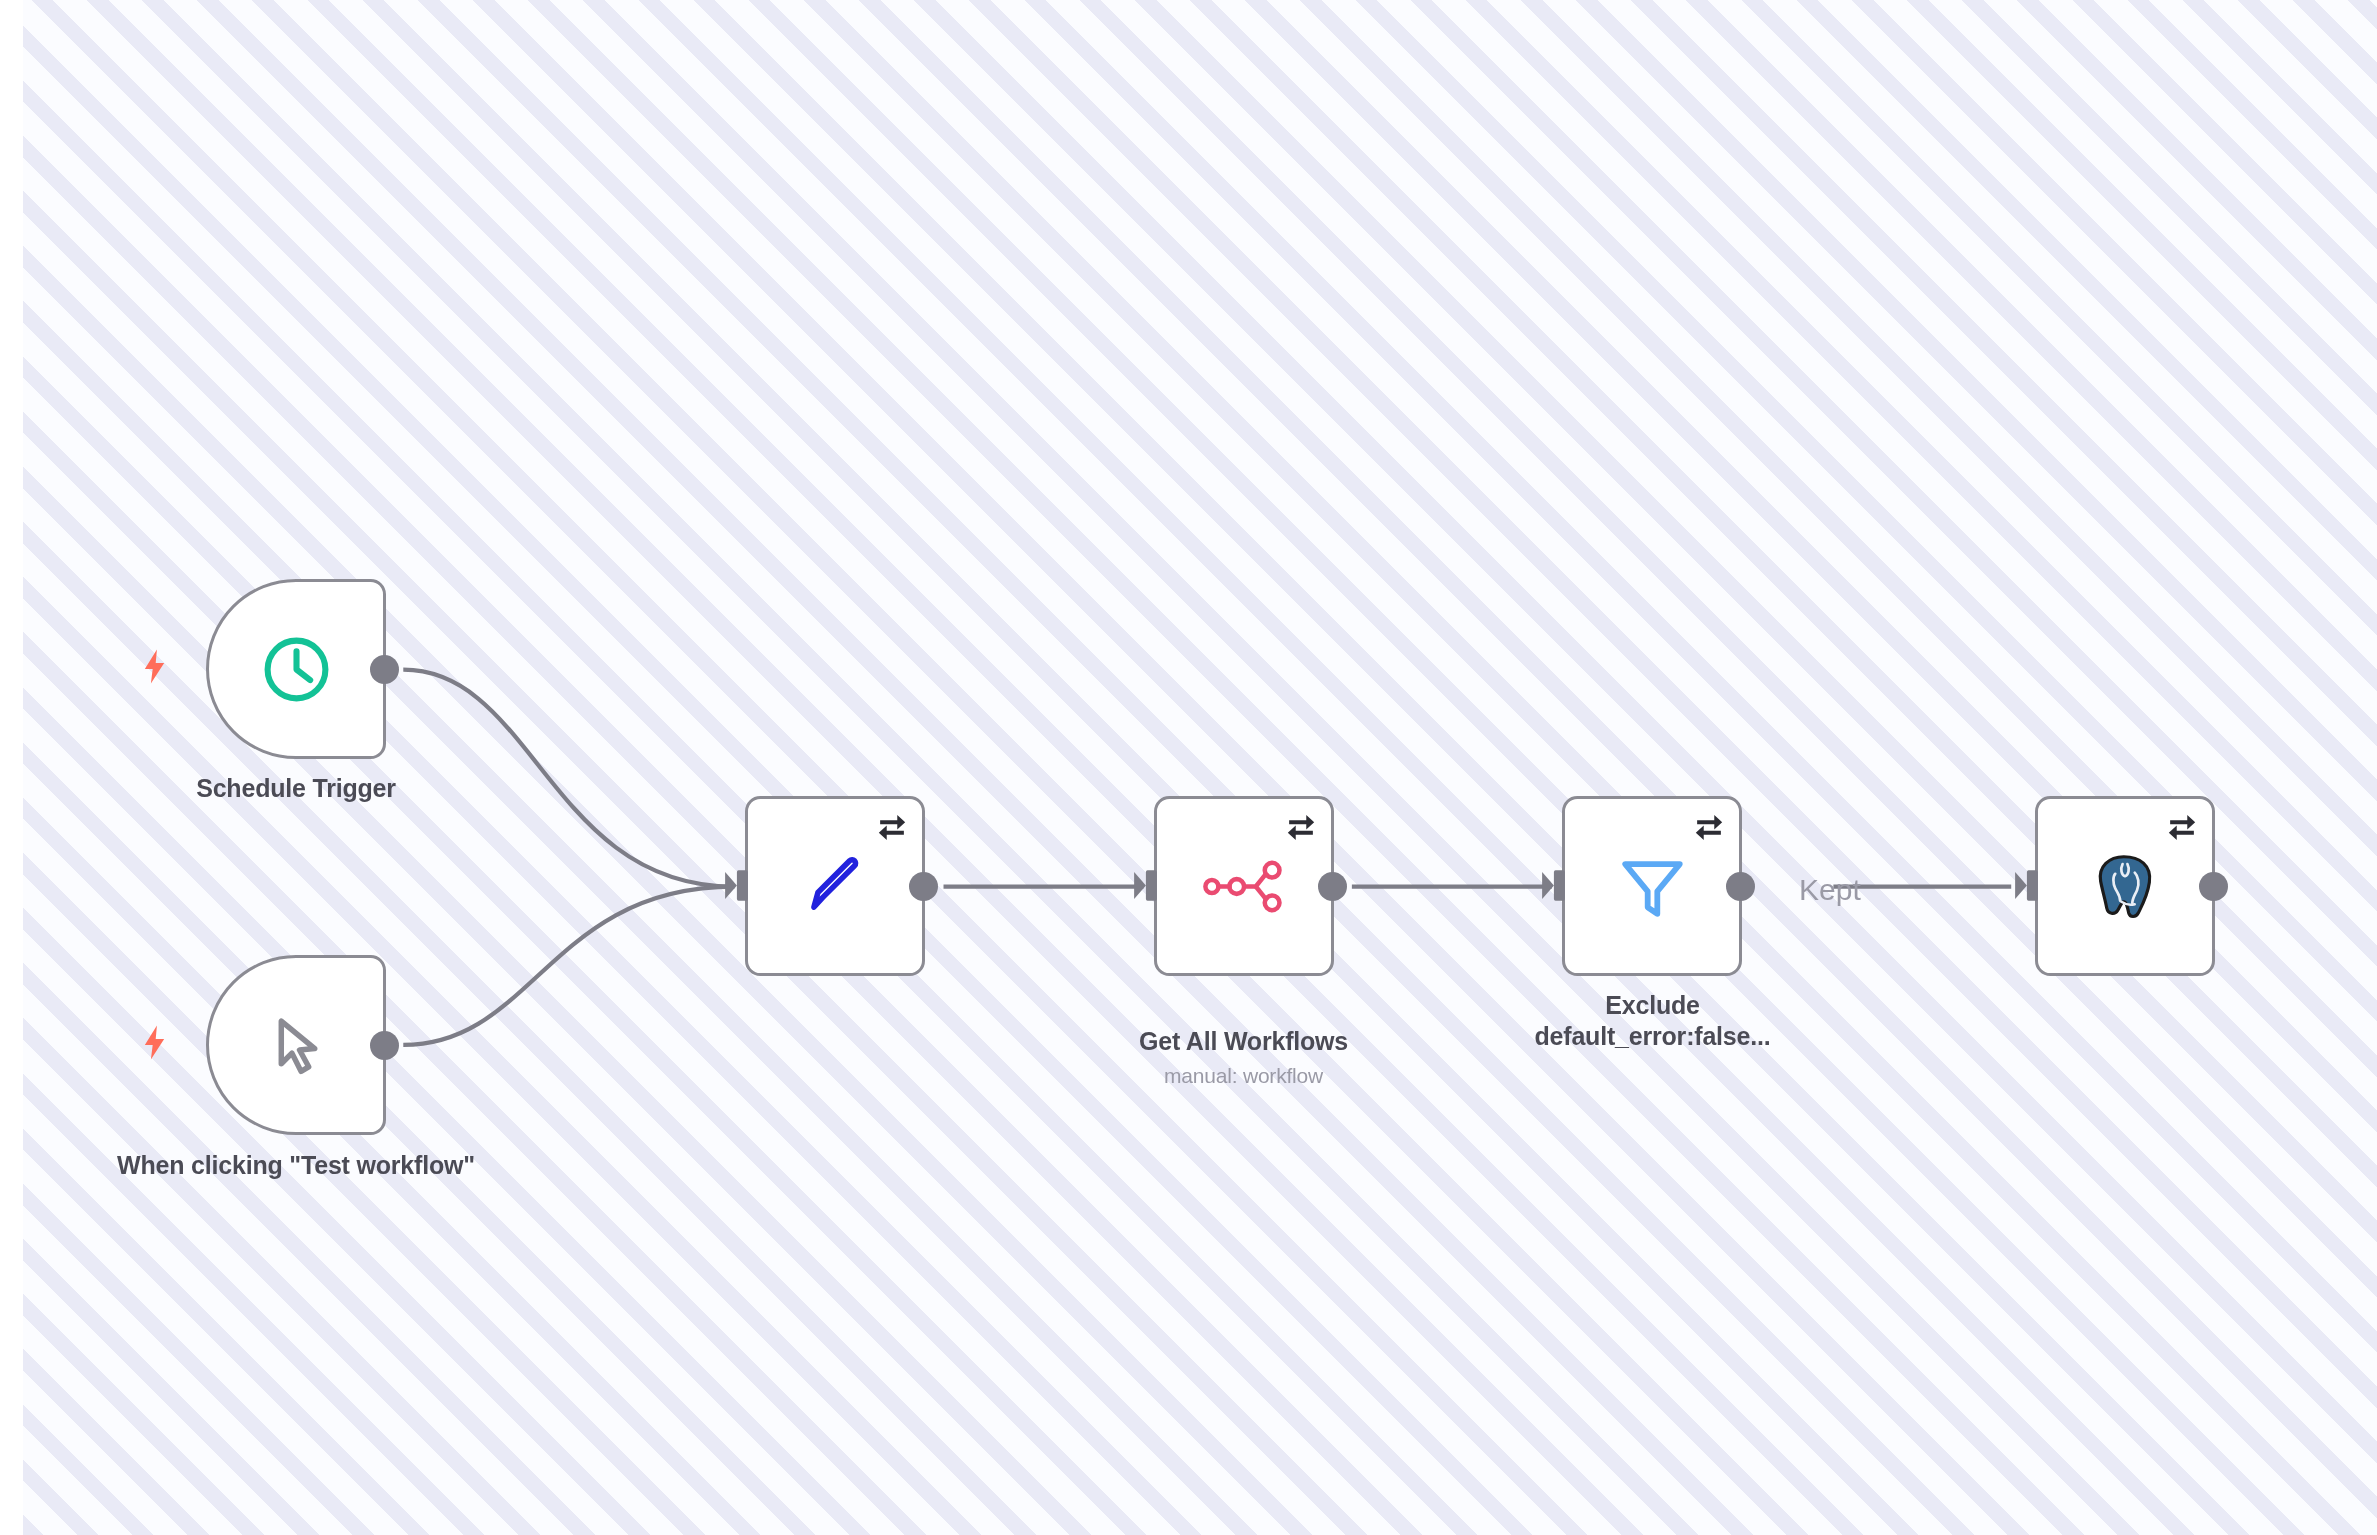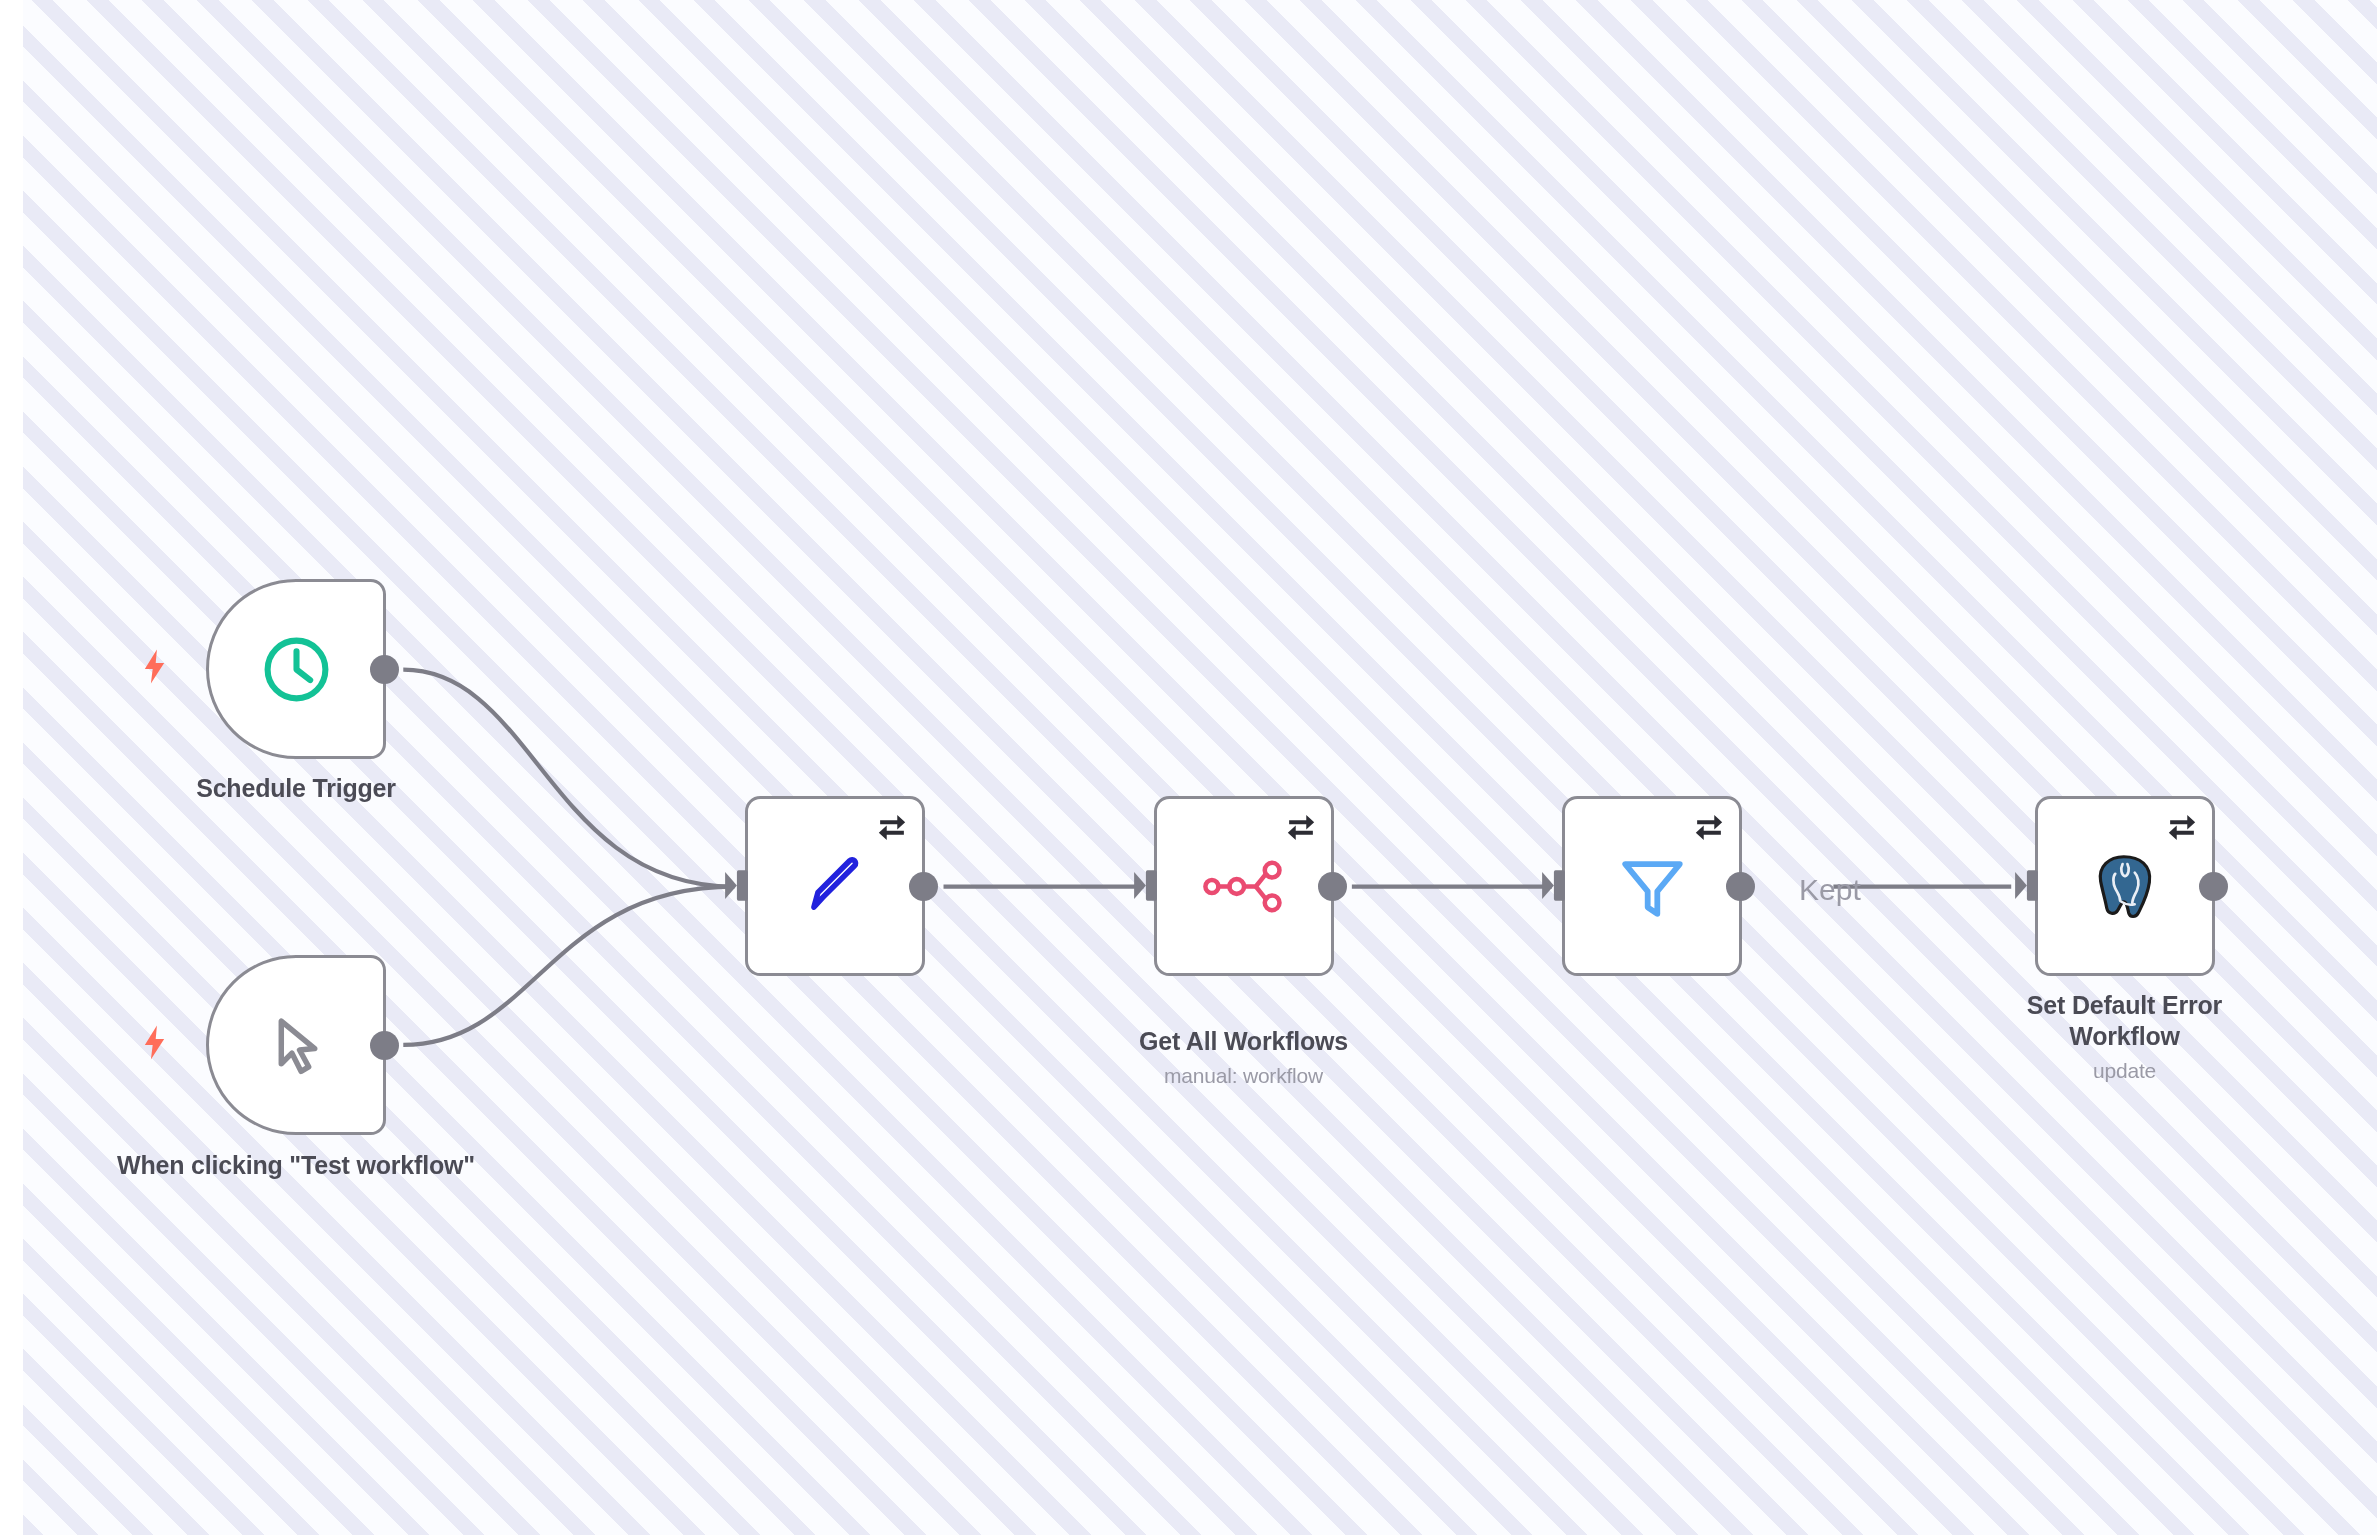--- a/index.html
+++ b/index.html
@@ -268,20 +268,23 @@
     <span class="node-icon">
       <svg viewBox="0 0 48 48" width="77" height="77">
         <path d="M7 10 L41 10 L27 27 L27 41 L21 37 L21 27 Z" fill="none" stroke="#5ba9f5" stroke-width="3.6" stroke-linejoin="round" stroke-linecap="round"></path>
       </svg>
     </span>
     <span class="out-dot"></span>
   </div>
 
   <div class="edge-label" style="left:1776px; top:873px;">Kept</div>
 
+  <div class="node-label" style="left:1502px; top:990px; width:255px;">
+    <span>Exclude default_error:false...</span>
+  </div>
 
   <div class="node" style="left:2012px; top:796px;">
     <span class="in-arrow">
       <svg viewBox="0 0 30 44" width="25.5" height="37">
         <path d="M0 6 L14 22 L0 38 Z" fill="#7d7d87"></path>
         <rect x="14" y="4" width="13" height="36" rx="2" fill="#7d7d87"></rect>
       </svg>
     </span>
     <span class="loop-badge">
       <svg viewBox="0 0 24 22" width="32" height="29">
@@ -299,19 +302,15 @@
           <path d="M24 22 C22 24, 22 30, 24 34 C26 38, 28 40, 28 44" fill="none" stroke="#e9eef5" stroke-width="2.2"></path>
           <path d="M40 21 C43 24, 44 30, 42 35 C40.5 39, 38 42, 38 46" fill="none" stroke="#e9eef5" stroke-width="2.2"></path>
           <path d="M30 14 C28 18, 29 23, 32 24 C35 23, 36 18, 34 14" fill="none" stroke="#e9eef5" stroke-width="2.2"></path>
           <path d="M29 45 C32 47, 36 48, 40 47" fill="none" stroke="#e9eef5" stroke-width="2"></path>
         </g>
       </svg>
     </span>
     <span class="out-dot"></span>
   </div>
 
-  <div class="node-label" style="left:1957px; top:990px; width:289px;">
-    <span>Set Default Error Workflow</span>
-    <span class="node-sublabel">update</span>
-  </div>
 
 </div>
 
 
 </body></html>

